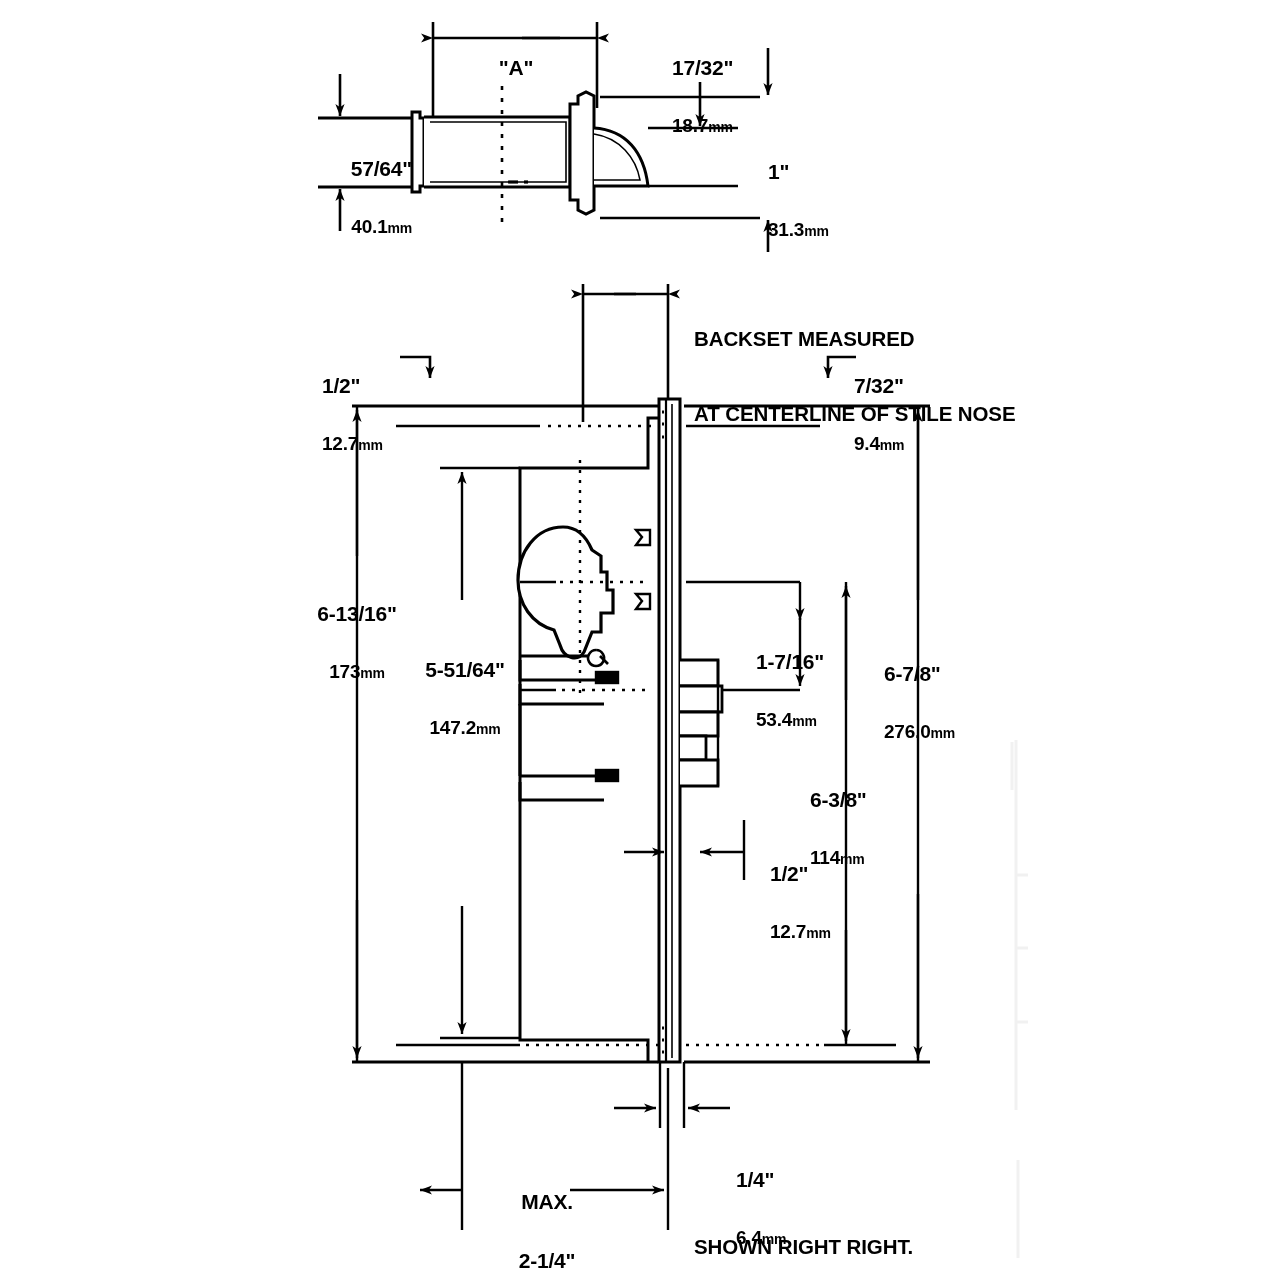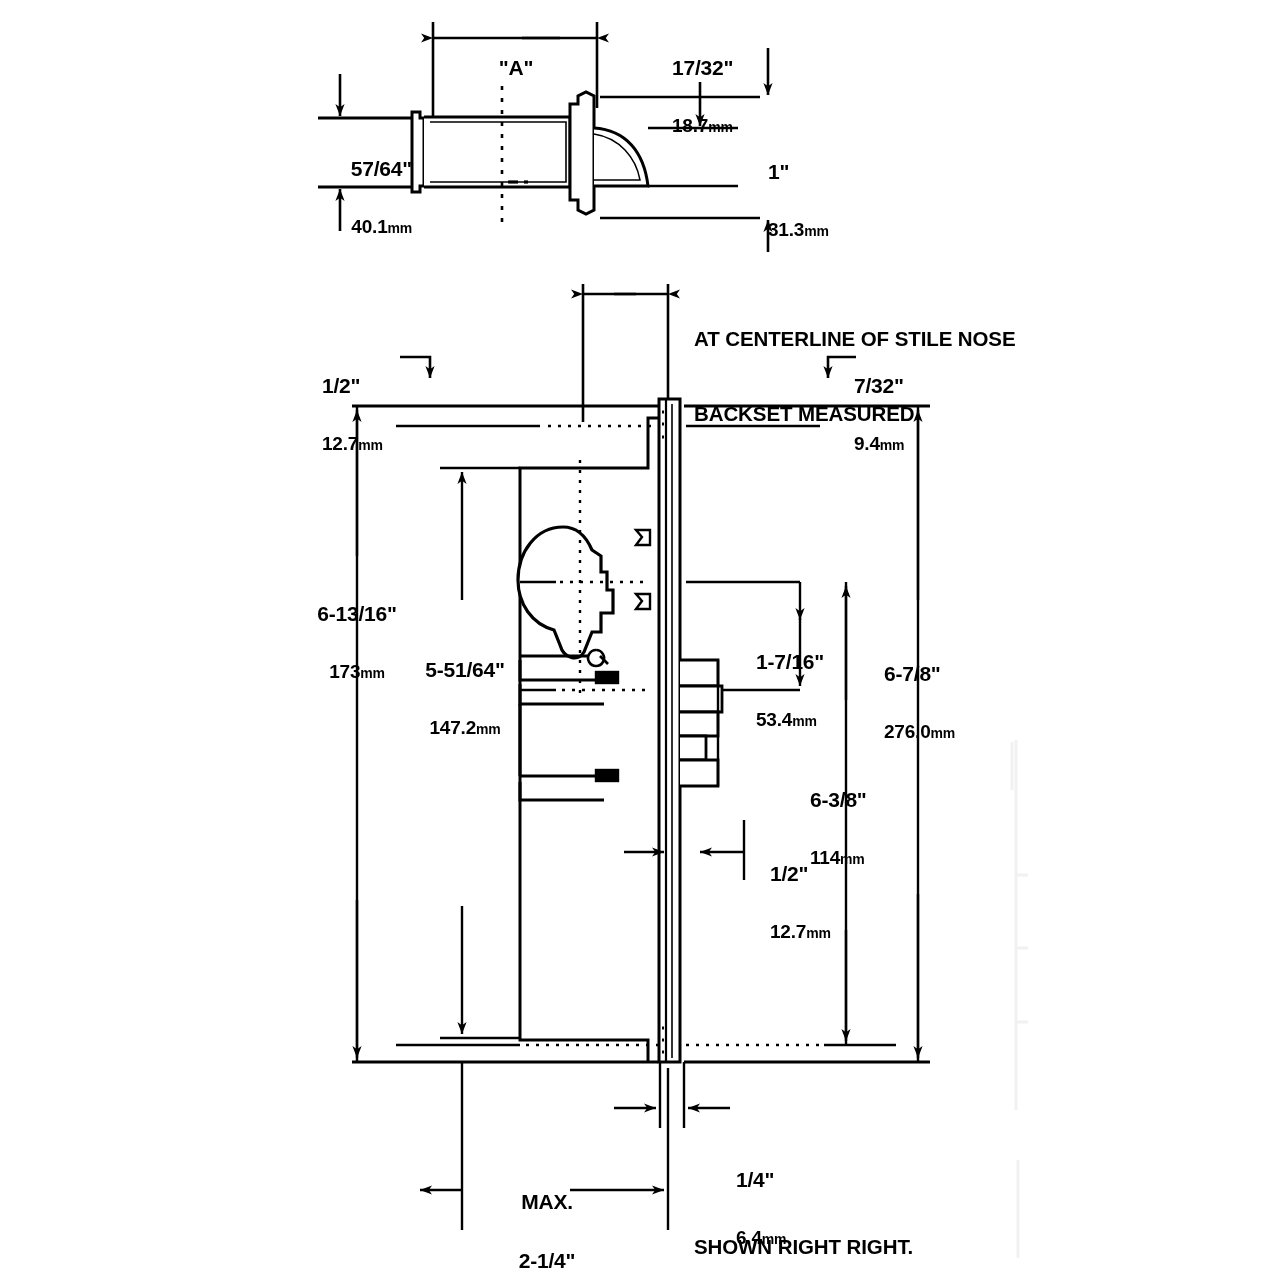--- a/index.html
+++ b/index.html
@@ -253,22 +253,22 @@
     <span class="imp">17/32"</span>
     <span class="met"><span>18.7</span><span class="u">mm</span></span>
   </div>
 
   <div class="lbl" style="left:768px; top:124px; width:110px;">
     <span class="imp">1"</span>
     <span class="met"><span>31.3</span><span class="u">mm</span></span>
   </div>
 
   <div class="note" style="left:694px; top:276px;">
+    <div>BACKSET MEASURED</div>
     <div>AT CENTERLINE OF STILE NOSE</div>
-    <div>BACKSET MEASURED</div>
   </div>
 
   <div class="note" style="left:694px; top:1184px;">
     <div>SHOWN RIGHT RIGHT.</div>
     
     
     
   </div>
 
   <div class="lbl" style="left:322px; top:338px; width:110px;">

